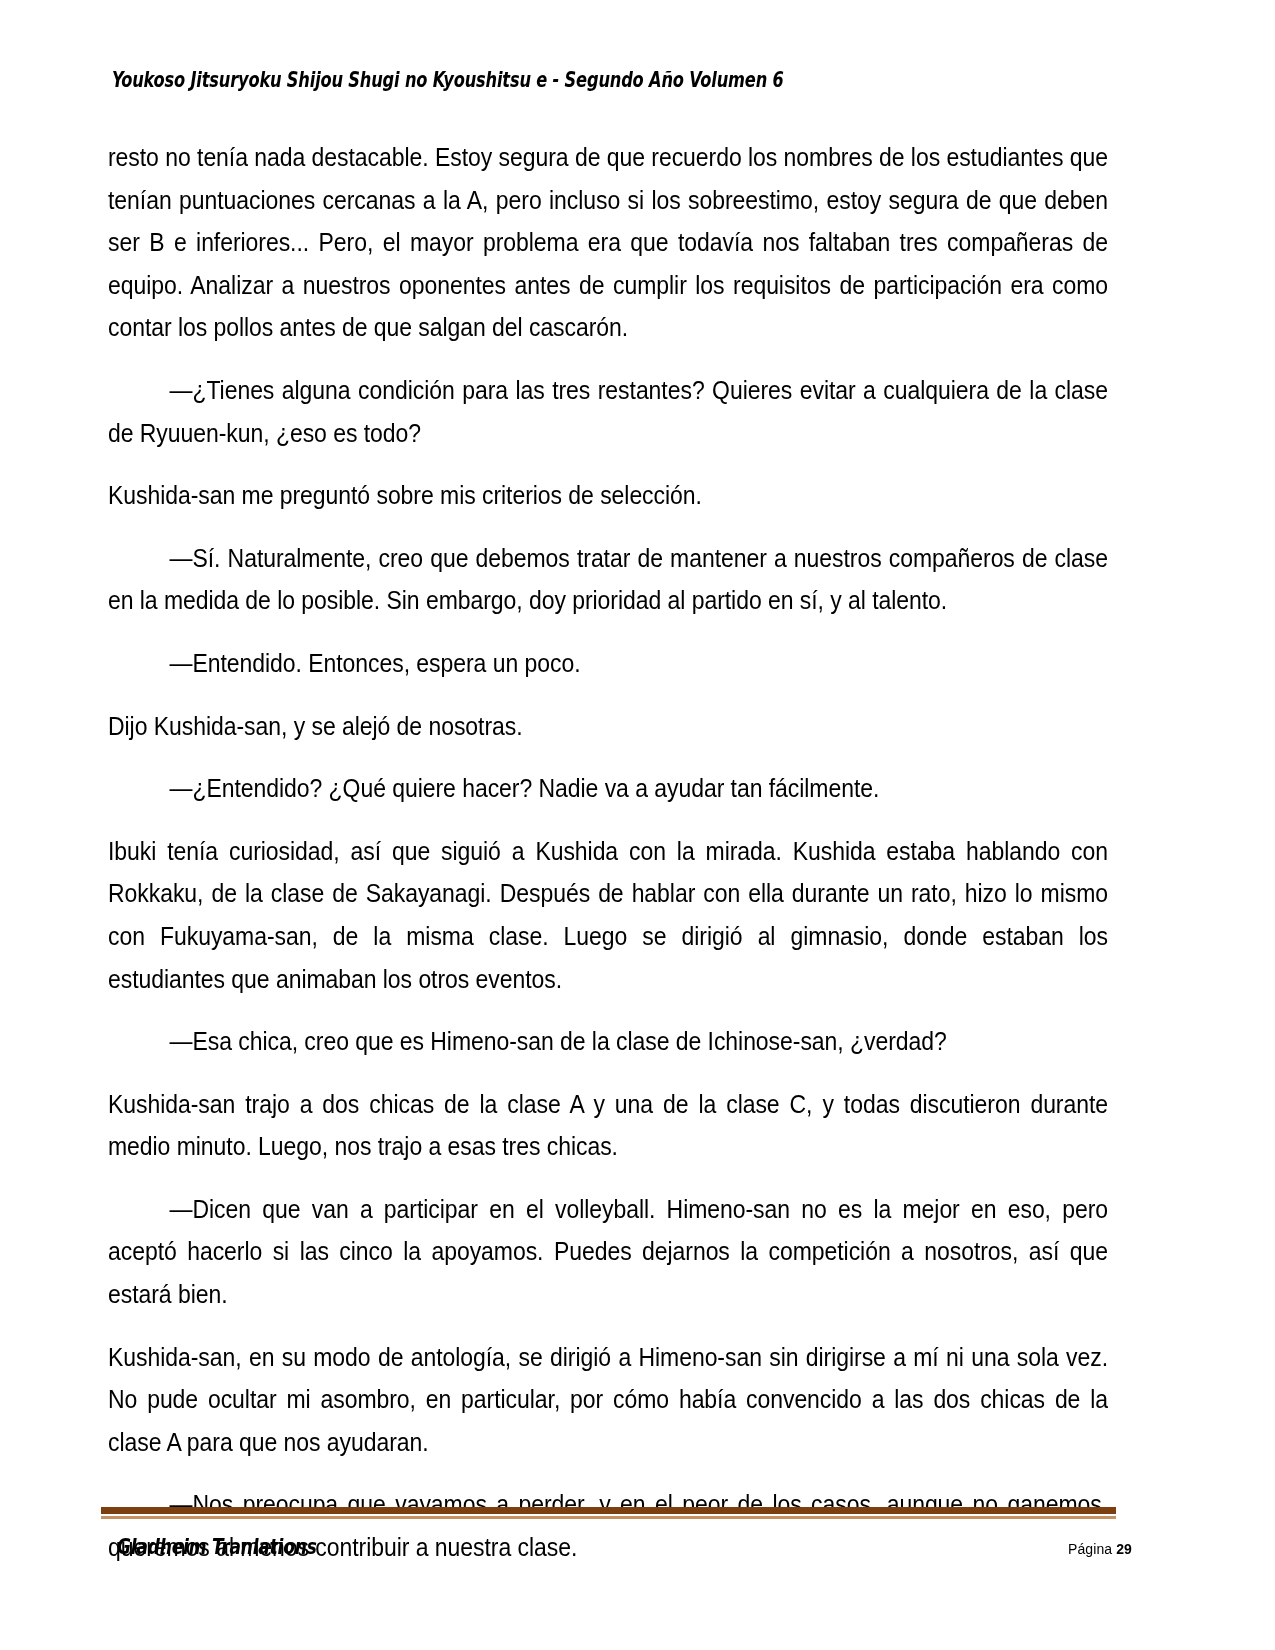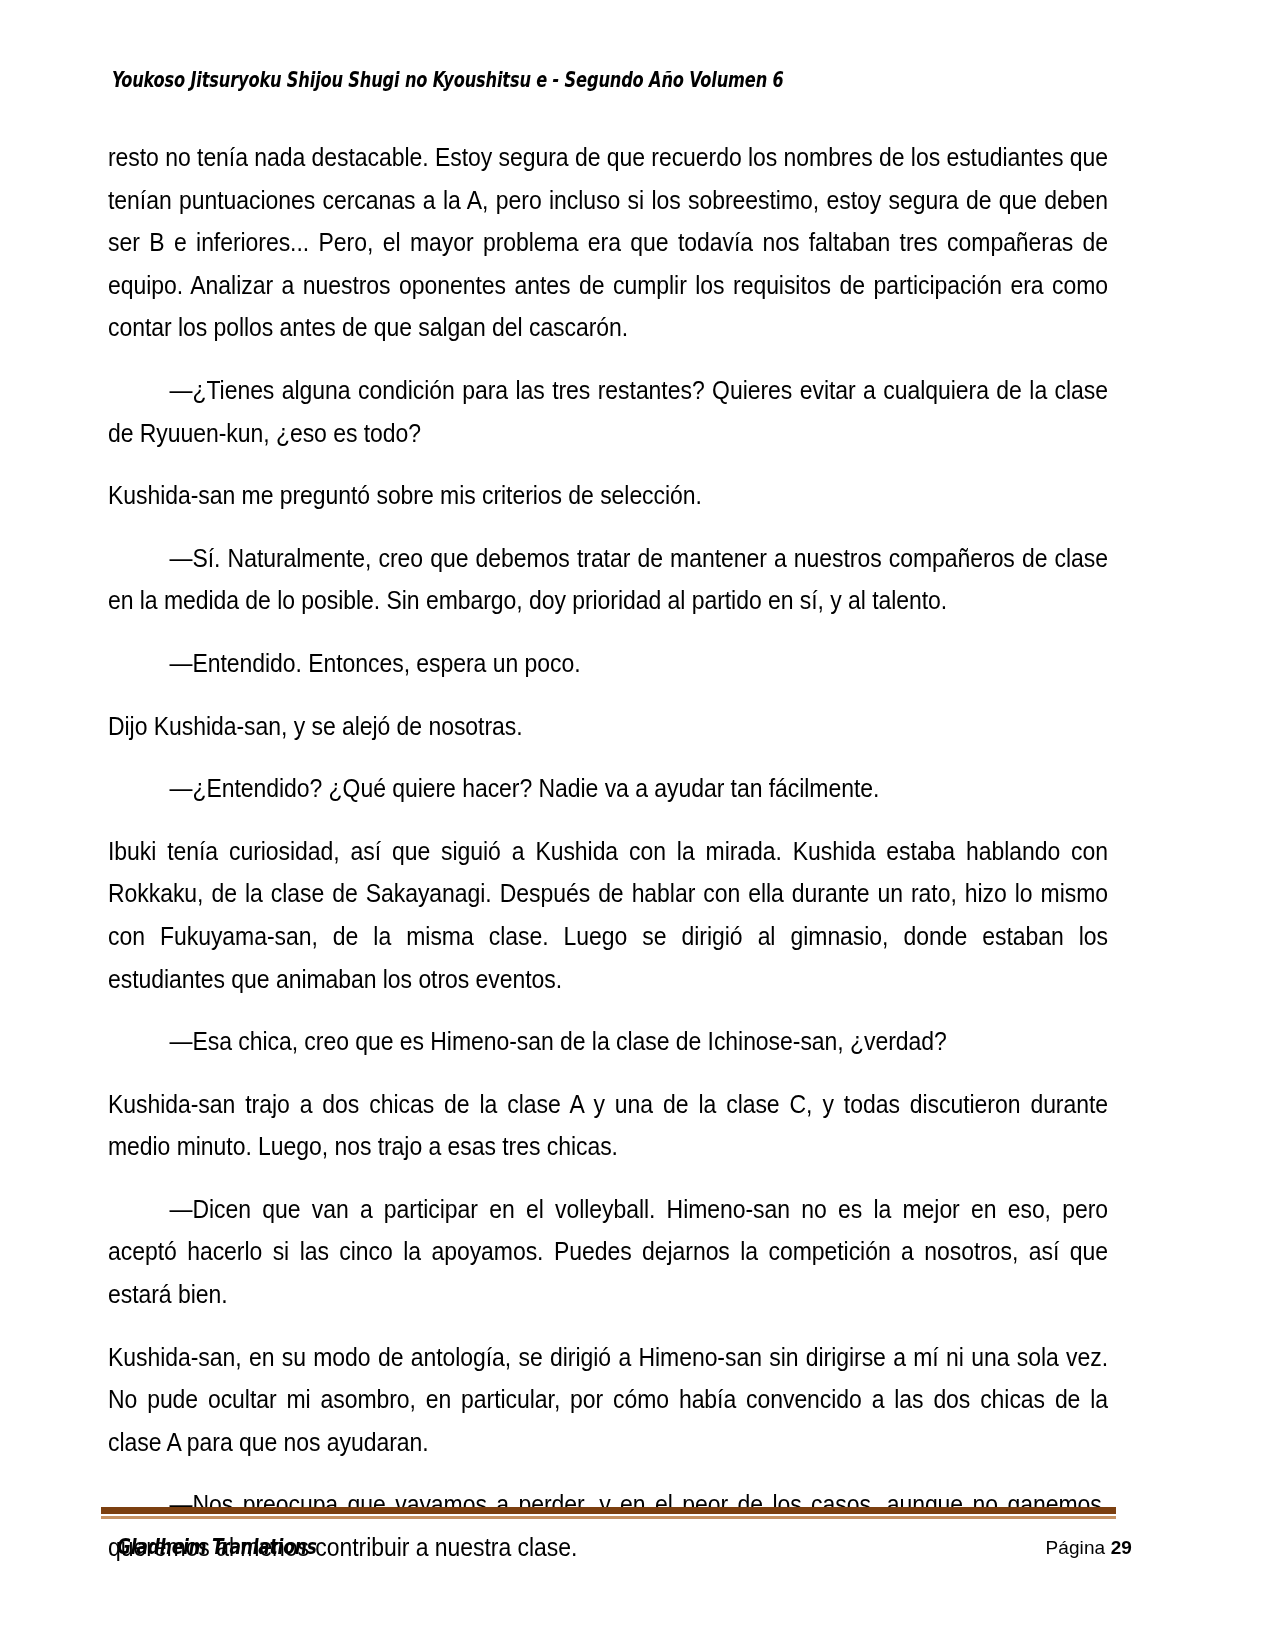--- a/index.html
+++ b/index.html
@@ -107,21 +107,21 @@
     font-family: "DejaVu Sans Condensed", "Liberation Sans Narrow", "Liberation Sans", sans-serif;
     font-weight: bold;
     font-style: italic;
     font-size: 21px;
     letter-spacing: -0.2px;
     transform: scaleX(0.9);
     transform-origin: left center;
     white-space: nowrap;
   }
   .footer-page {
-    font-size: 19px;
+    font-size: 14px;
     white-space: nowrap;
     letter-spacing: 0.1px;
     text-align: center;
   }
   .footer-page .pagenum {
     font-weight: bold;
   }
 </style>
 </head>
 <body>

